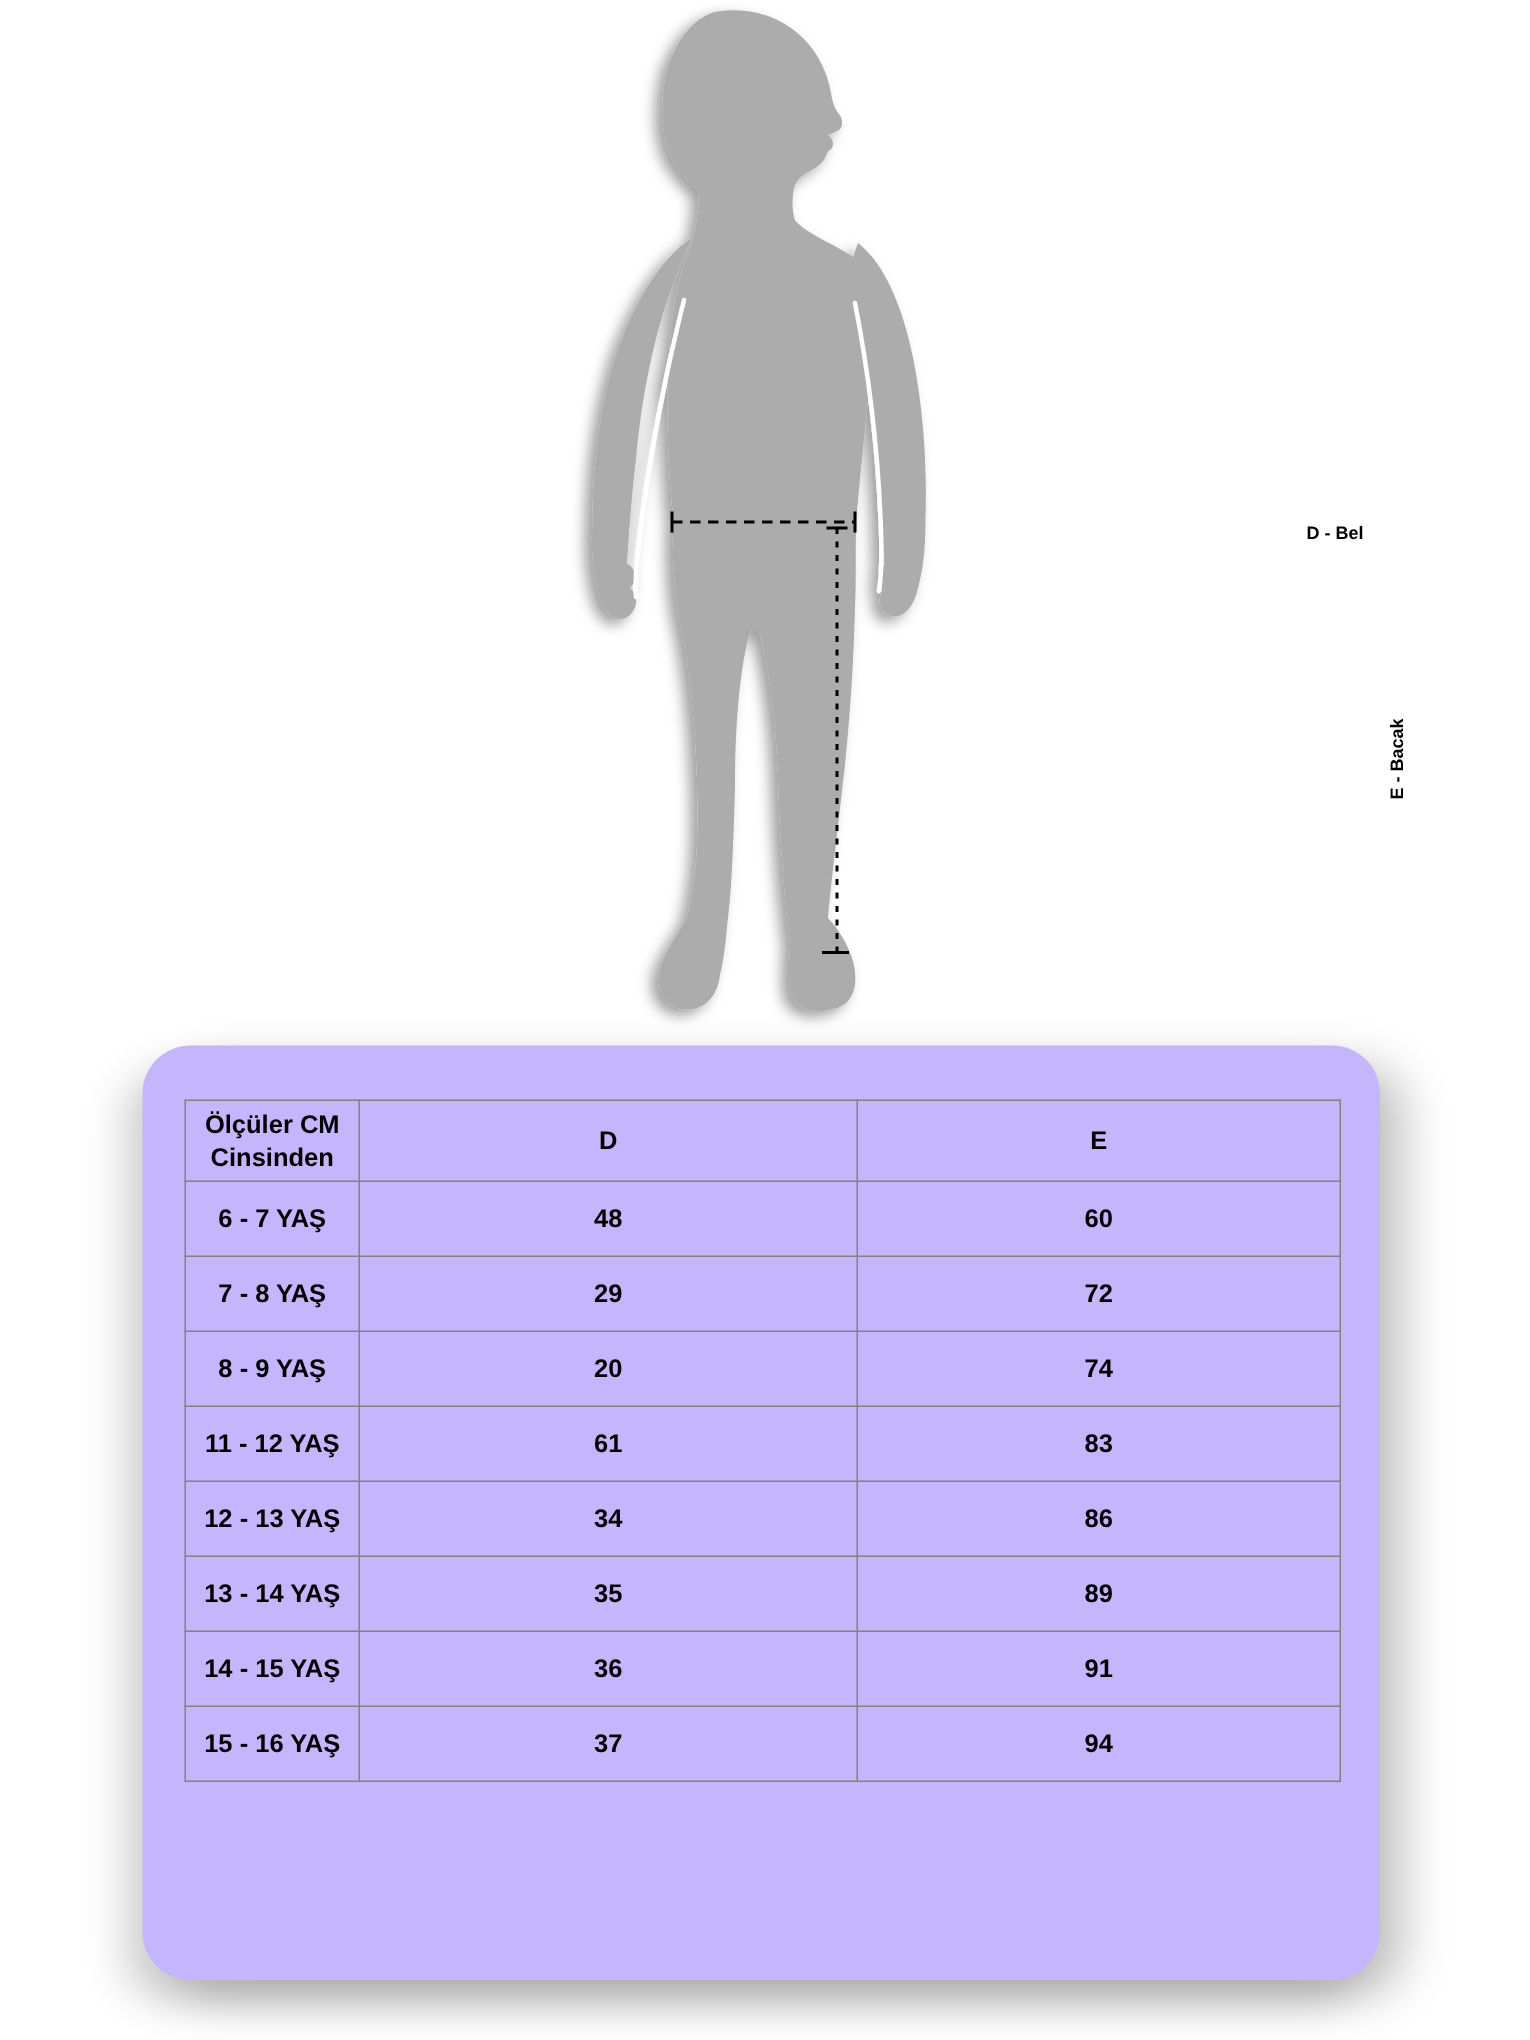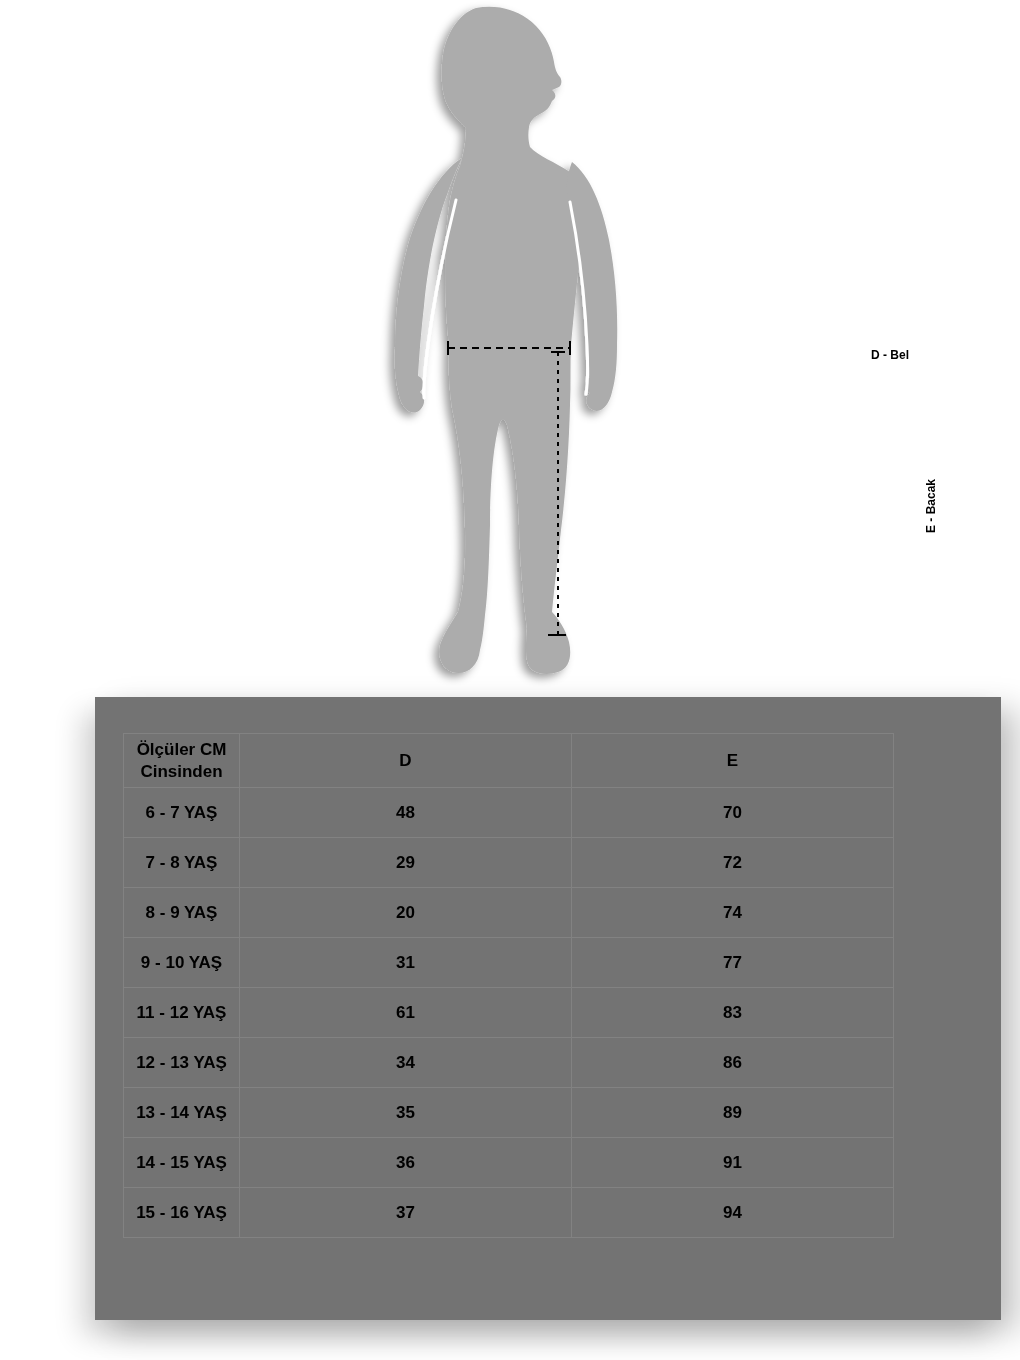--- a/index.html
+++ b/index.html
@@ -13,23 +13,24 @@
   .measure-label{
     position:absolute;color:#000;font-weight:bold;font-size:12px;
     text-align:center;white-space:nowrap;line-height:14px;
   }
   .measure-label.waist{left:470px;top:348px;width:80px;}
   .measure-label.leg{
     left:506px;top:499px;width:90px;height:14px;
     transform:rotate(-90deg);transform-origin:center center;
   }
   .panel{
-    position:absolute;left:95px;top:697px;width:906px;height:623px;
-    background:#737373;
+    position:absolute;left:95px;top:697px;width:825px;height:623px;
+    background:#c4b5fd;
     box-shadow:18px 12px 30px rgba(0,0,0,0.22), -14px 16px 26px rgba(0,0,0,0.16);
+    border-radius:32px;
   }
   table.size-table{
     position:absolute;left:28px;top:36px;width:770px;
     border-collapse:collapse;table-layout:fixed;
   }
   table.size-table th, table.size-table td{
     border:1px solid #828282;
     text-align:center;vertical-align:middle;
     color:#000;font-weight:bold;font-size:17px;
     padding:0;
@@ -144,36 +145,31 @@
       <tr>
         <th>Ölçüler CM Cinsinden</th>
         <th>D</th>
         <th>E</th>
       </tr>
     </thead>
     <tbody>
         <tr>
     <td>6 - 7 YAŞ</td>
     <td>48</td>
-    <td>70</td>
+    <td>60</td>
   </tr>
         <tr>
     <td>7 - 8 YAŞ</td>
     <td>29</td>
     <td>72</td>
   </tr>
         <tr>
     <td>8 - 9 YAŞ</td>
     <td>20</td>
     <td>74</td>
-  </tr>
-        <tr>
-    <td>9 - 10 YAŞ</td>
-    <td>31</td>
-    <td>77</td>
   </tr>
         <tr>
     <td>11 - 12 YAŞ</td>
     <td>61</td>
     <td>83</td>
   </tr>
         <tr>
     <td>12 - 13 YAŞ</td>
     <td>34</td>
     <td>86</td>

